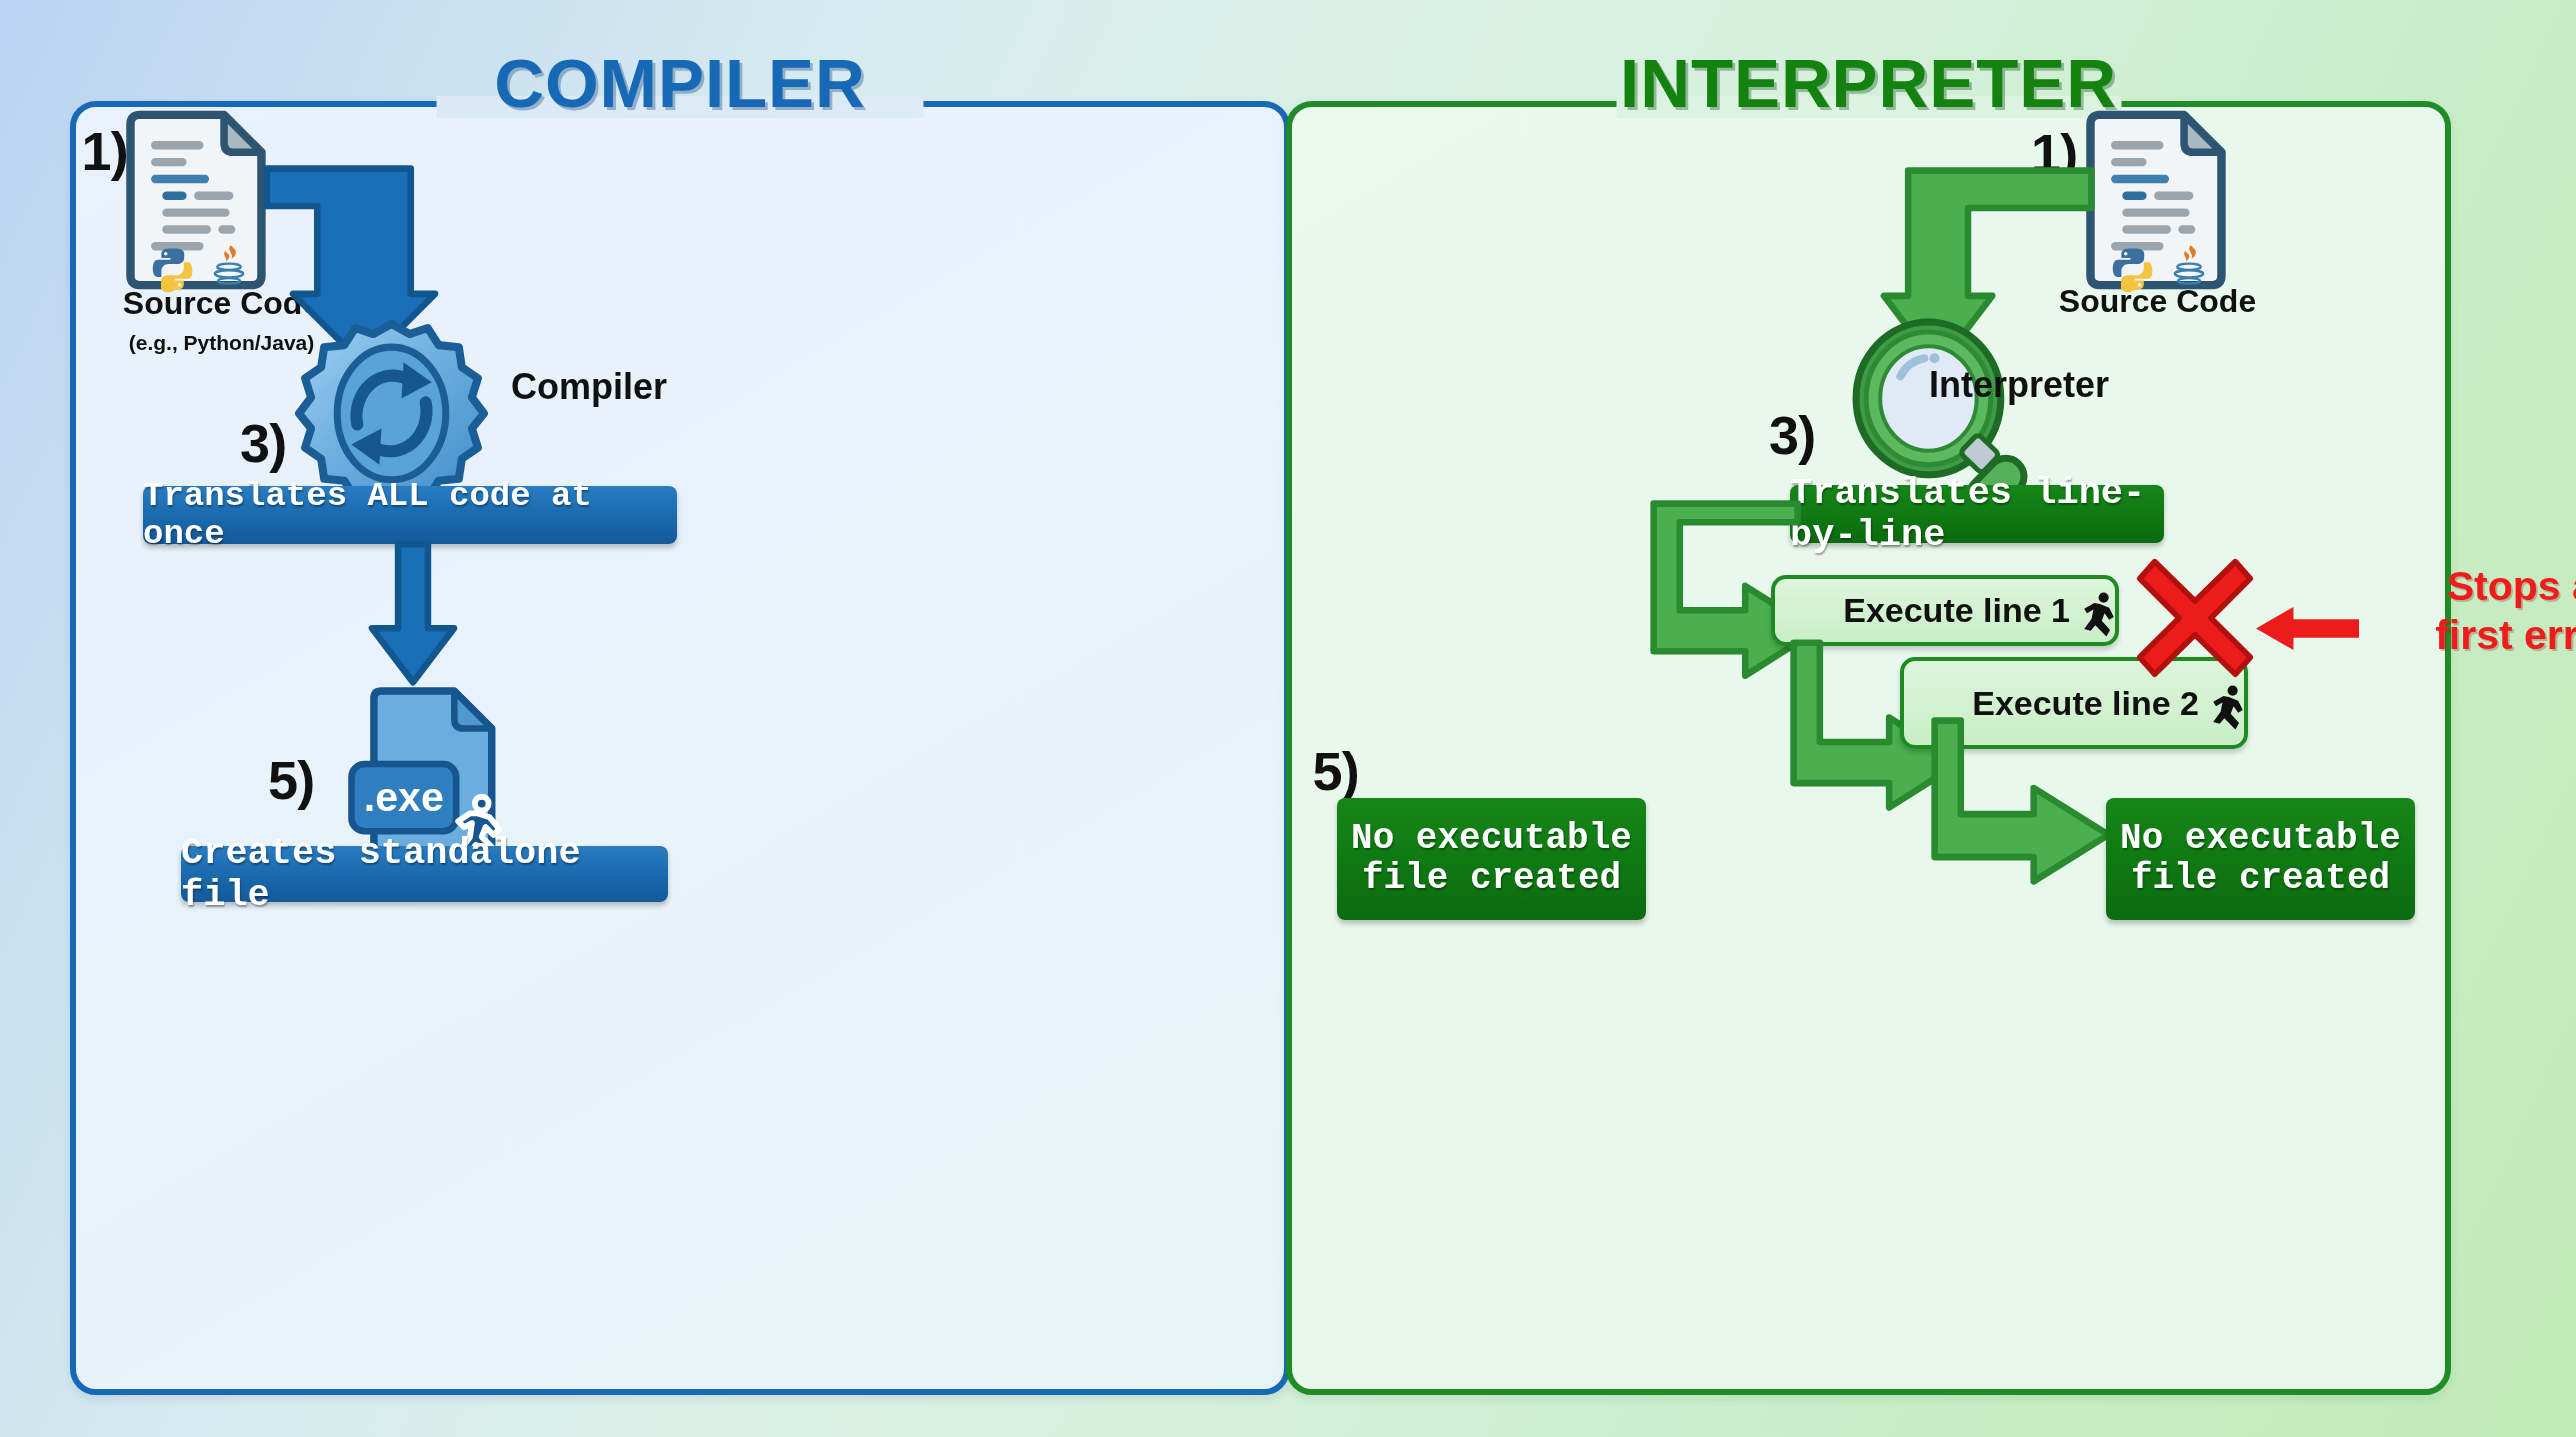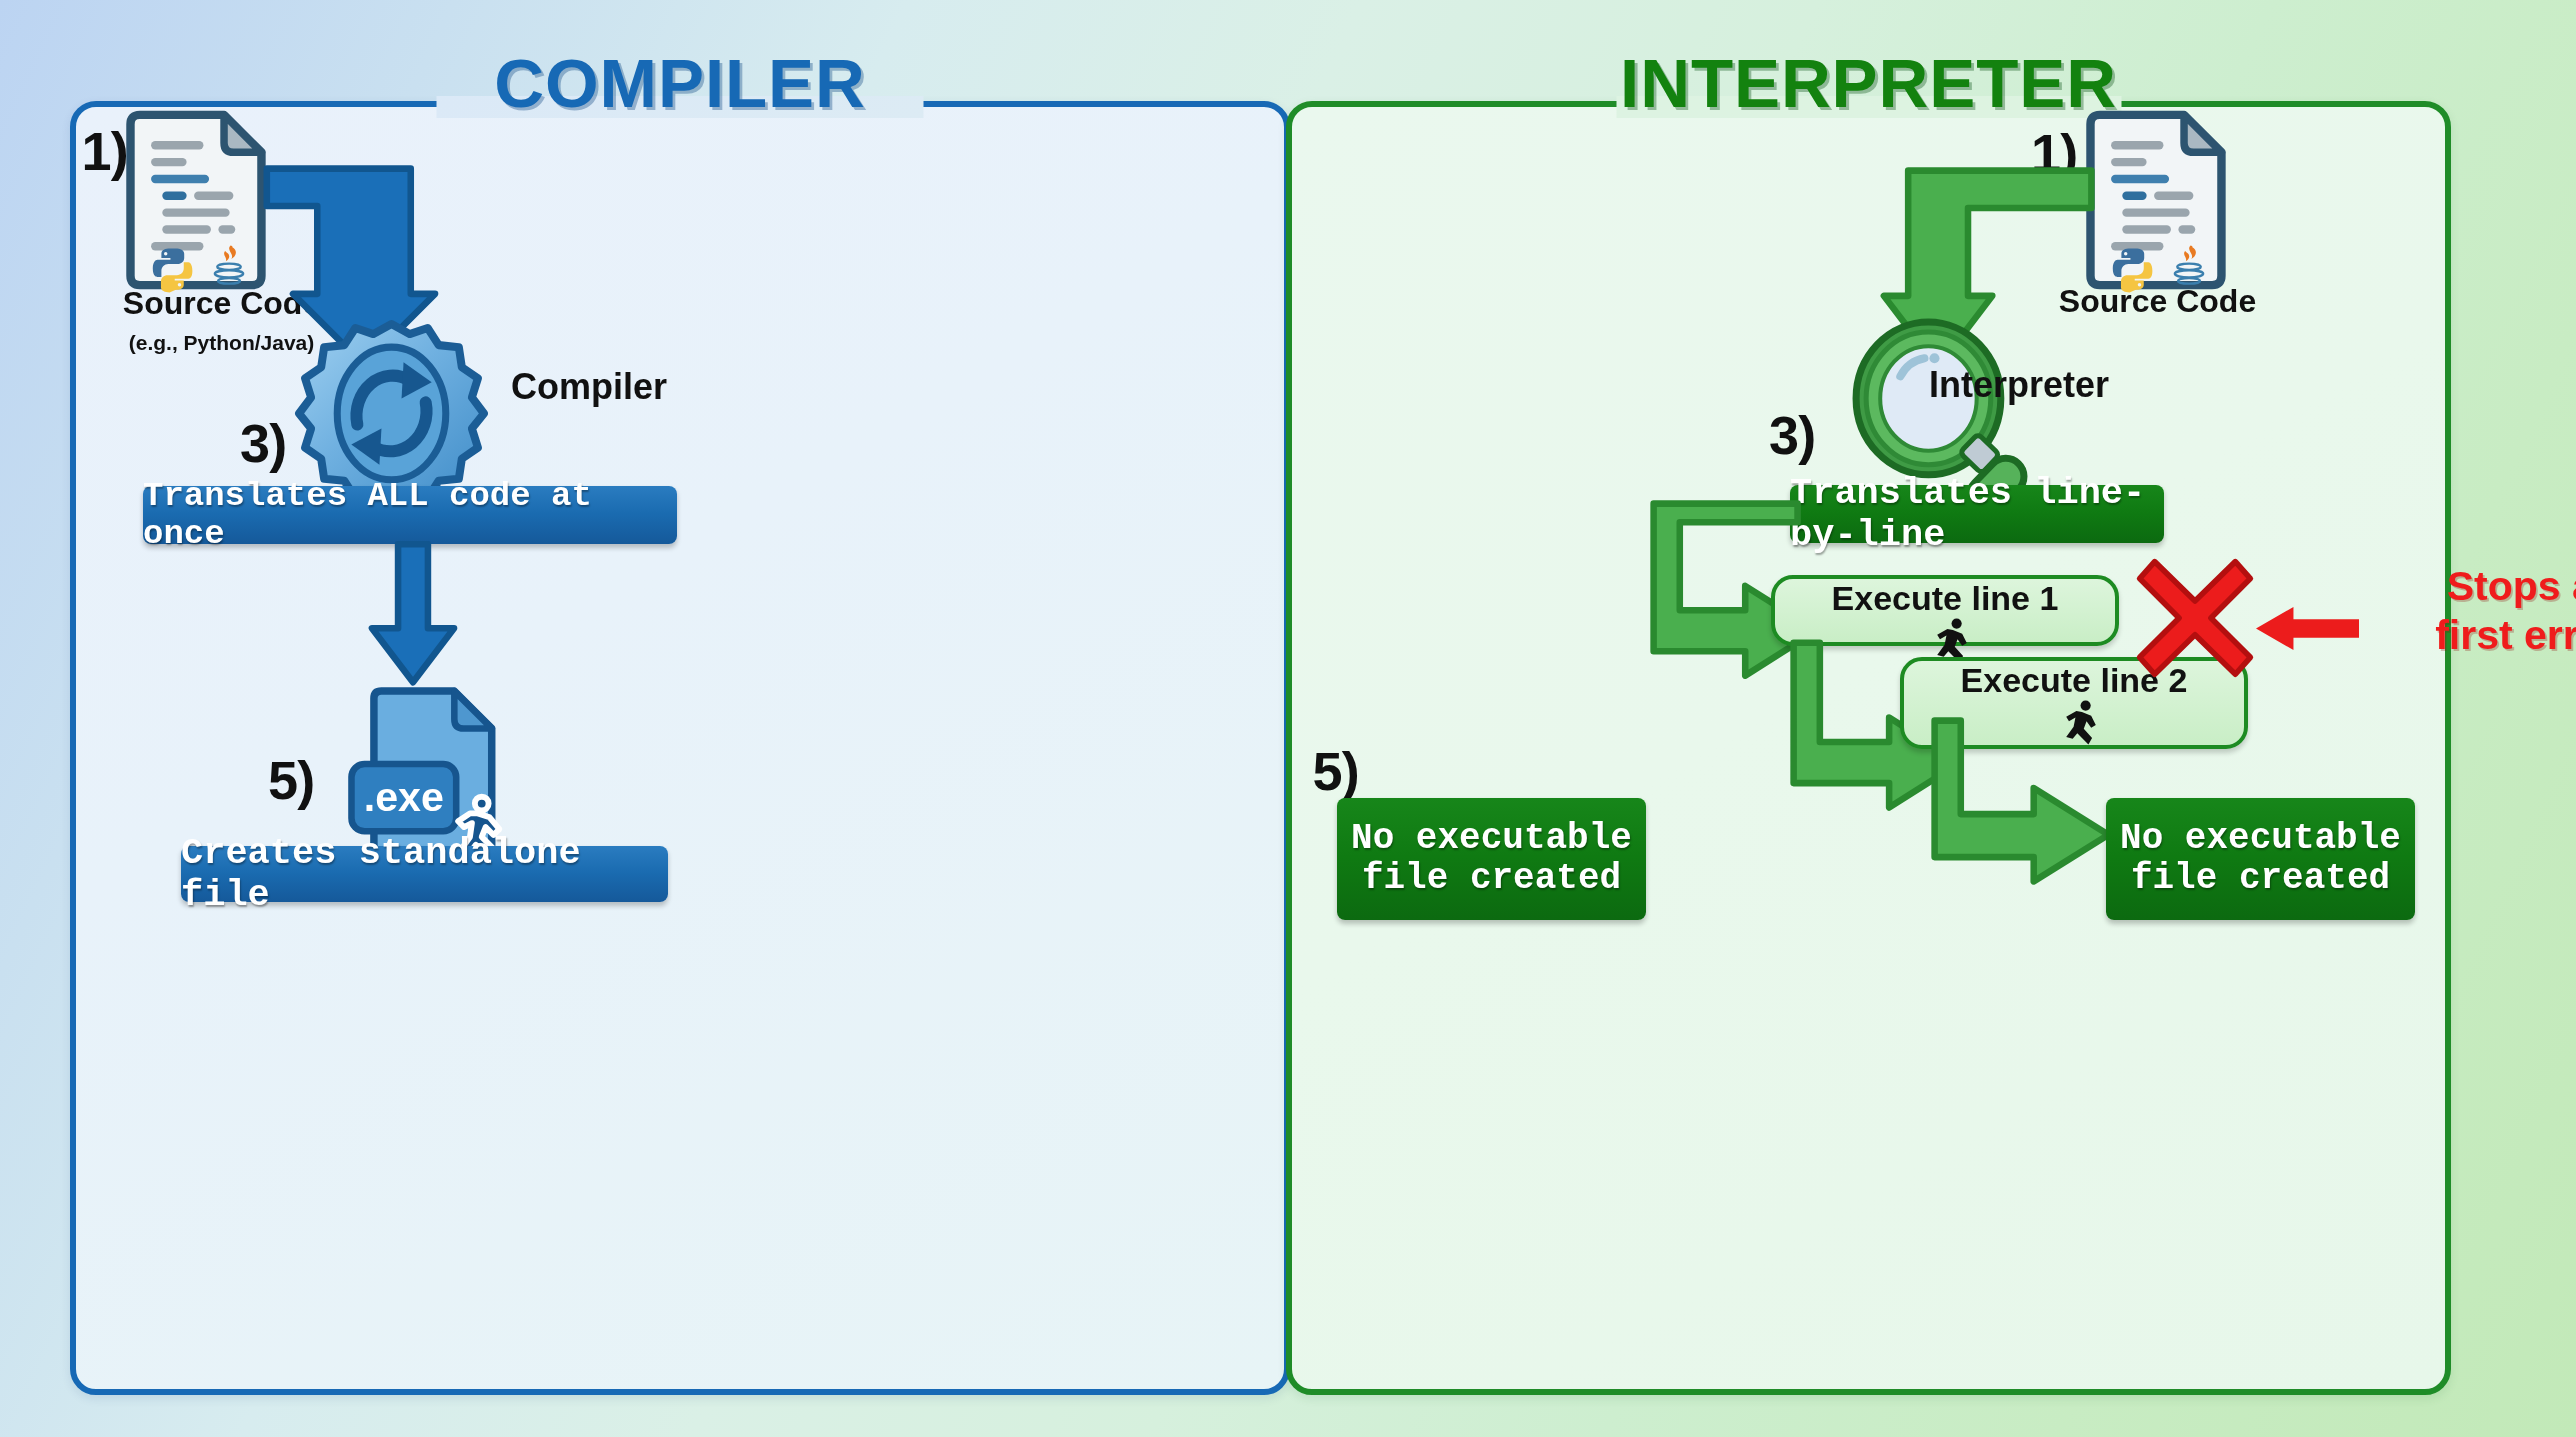--- a/index.html
+++ b/index.html
@@ -80,26 +80,26 @@
   }
   .banner-blue{
     background:linear-gradient(180deg,#2a7cc0 0%,#1a6bb0 48%,#15599a 100%);
     box-shadow:0 3.7px 5.6px rgba(0,0,0,.22);
   }
   .banner-green{
     background:linear-gradient(180deg,#17861a 0%,#0f7a12 48%,#0c6a10 100%);
     box-shadow:0 3.7px 5.6px rgba(0,0,0,.22);
   }
   .chip-green{
-    position:absolute;display:flex;align-items:center;justify-content:flex-start;
-    font-weight:900;color:#111;border-radius:22px;
+    position:absolute;display:flex;align-items:center;justify-content:flex-end;
+    font-weight:900;color:#111;border-radius:15px;
     border:4.7px solid #1d8b22;
     background:linear-gradient(180deg,#ddf5dc 0%,#c9eec6 100%);
     box-shadow:0 3.7px 5.6px rgba(0,0,0,.18);
-    box-sizing:border-box;white-space:nowrap;flex-direction:column;
+    box-sizing:border-box;white-space:nowrap;
   }
 
   .error-text{
     position:absolute;font-weight:900;color:#ef1c1c;line-height:1.0;
     text-shadow:1.9px 1.9px 0 rgba(140,0,0,.25);
   }
 
   svg{display:block;overflow:visible;}
   .abs{position:absolute;}
 </style>

